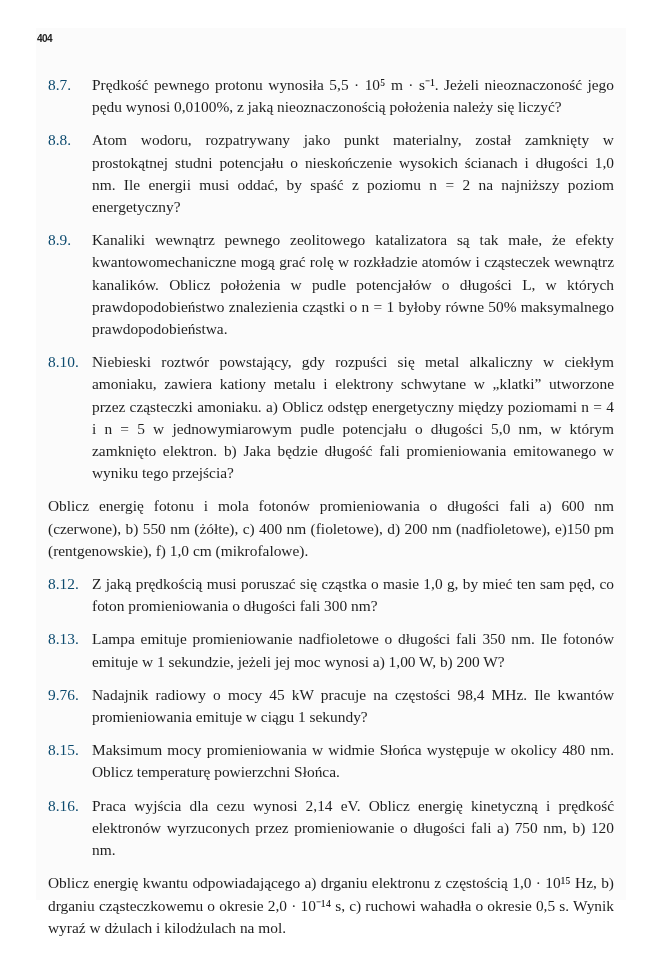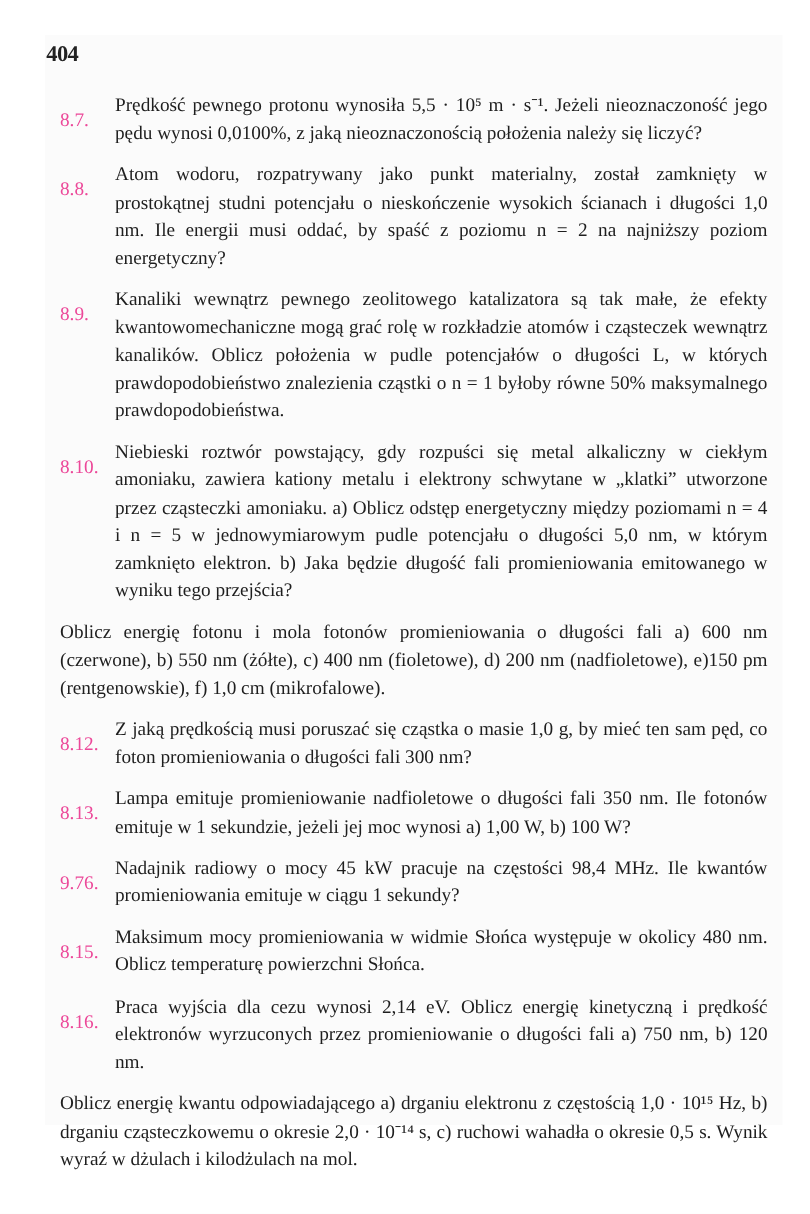--- a/index.html
+++ b/index.html
@@ -5,26 +5,26 @@
   html, body { margin: 0; padding: 0; }
   body {
     width: 648px; height: 971px; background: #ffffff; position: relative; overflow: hidden;
     font-family: "DejaVu Serif", "Liberation Serif", serif; color: #1a1a1a;
   }
   .scan {
     position: absolute; left: 36px; top: 28px; width: 590px; height: 872px;
     background: #fbfbfb;
   }
   .page-number {
-    position: absolute; left: 37px; top: 33px; font-size: 18px;
-    font-family: Liberation Serif, serif; font-weight: bold; letter-spacing: -0.5px; color: #222;
+    position: absolute; left: 37px; top: 33px; font-size: 10px;
+    font-family: Liberation Sans, sans-serif; font-weight: bold; letter-spacing: -0.5px; color: #222;
   }
   .problems { position: absolute; left: 48px; top: 74px; width: 566px; }
   .problem { display: flex; font-family: "Liberation Serif", serif; font-size: 15.4px; line-height: 22.2px; }
-  .problem .num { width: 44px; flex: 0 0 44px; color: #ec4899; margin-top: 12px; }
+  .problem .num { width: 44px; flex: 0 0 44px; color: #0c4a6e; }
   .problem .txt { flex: 1; text-align: justify; color: #1e1e1e; }
   .problem.gap-after { margin-bottom: 11px; }
 </style>
 </head>
 <body>
 
 <div class="scan"></div>
 <div class="page-number">404</div>
 
 <div class="problems">
@@ -46,21 +46,21 @@
   </div>
   <div class="problem gap-after">
     <span class="txt">Oblicz energię fotonu i mola fotonów promieniowania o długości fali a) 600 nm (czerwone), b) 550 nm (żółte), c) 400 nm (fioletowe), d) 200 nm (nadfioletowe), e)150 pm (rentgenowskie), f) 1,0 cm (mikrofalowe).</span>
   </div>
   <div class="problem gap-after">
     <span class="num">8.12.</span>
     <span class="txt">Z jaką prędkością musi poruszać się cząstka o masie 1,0 g, by mieć ten sam pęd, co foton promieniowania o długości fali 300 nm?</span>
   </div>
   <div class="problem gap-after">
     <span class="num">8.13.</span>
-    <span class="txt">Lampa emituje promieniowanie nadfioletowe o długości fali 350 nm. Ile fotonów emituje w 1 sekundzie, jeżeli jej moc wynosi a) 1,00 W, b) 100 W?</span>
+    <span class="txt">Lampa emituje promieniowanie nadfioletowe o długości fali 350 nm. Ile fotonów emituje w 1 sekundzie, jeżeli jej moc wynosi a) 1,00 W, b) 200 W?</span>
   </div>
   <div class="problem gap-after">
     <span class="num">9.76.</span>
     <span class="txt">Nadajnik radiowy o mocy 45 kW pracuje na częstości 98,4 MHz. Ile kwantów promieniowania emituje w ciągu 1 sekundy?</span>
   </div>
   <div class="problem gap-after">
     <span class="num">8.15.</span>
     <span class="txt">Maksimum mocy promieniowania w widmie Słońca występuje w okolicy 480 nm. Oblicz temperaturę powierzchni Słońca.</span>
   </div>
   <div class="problem gap-after">

